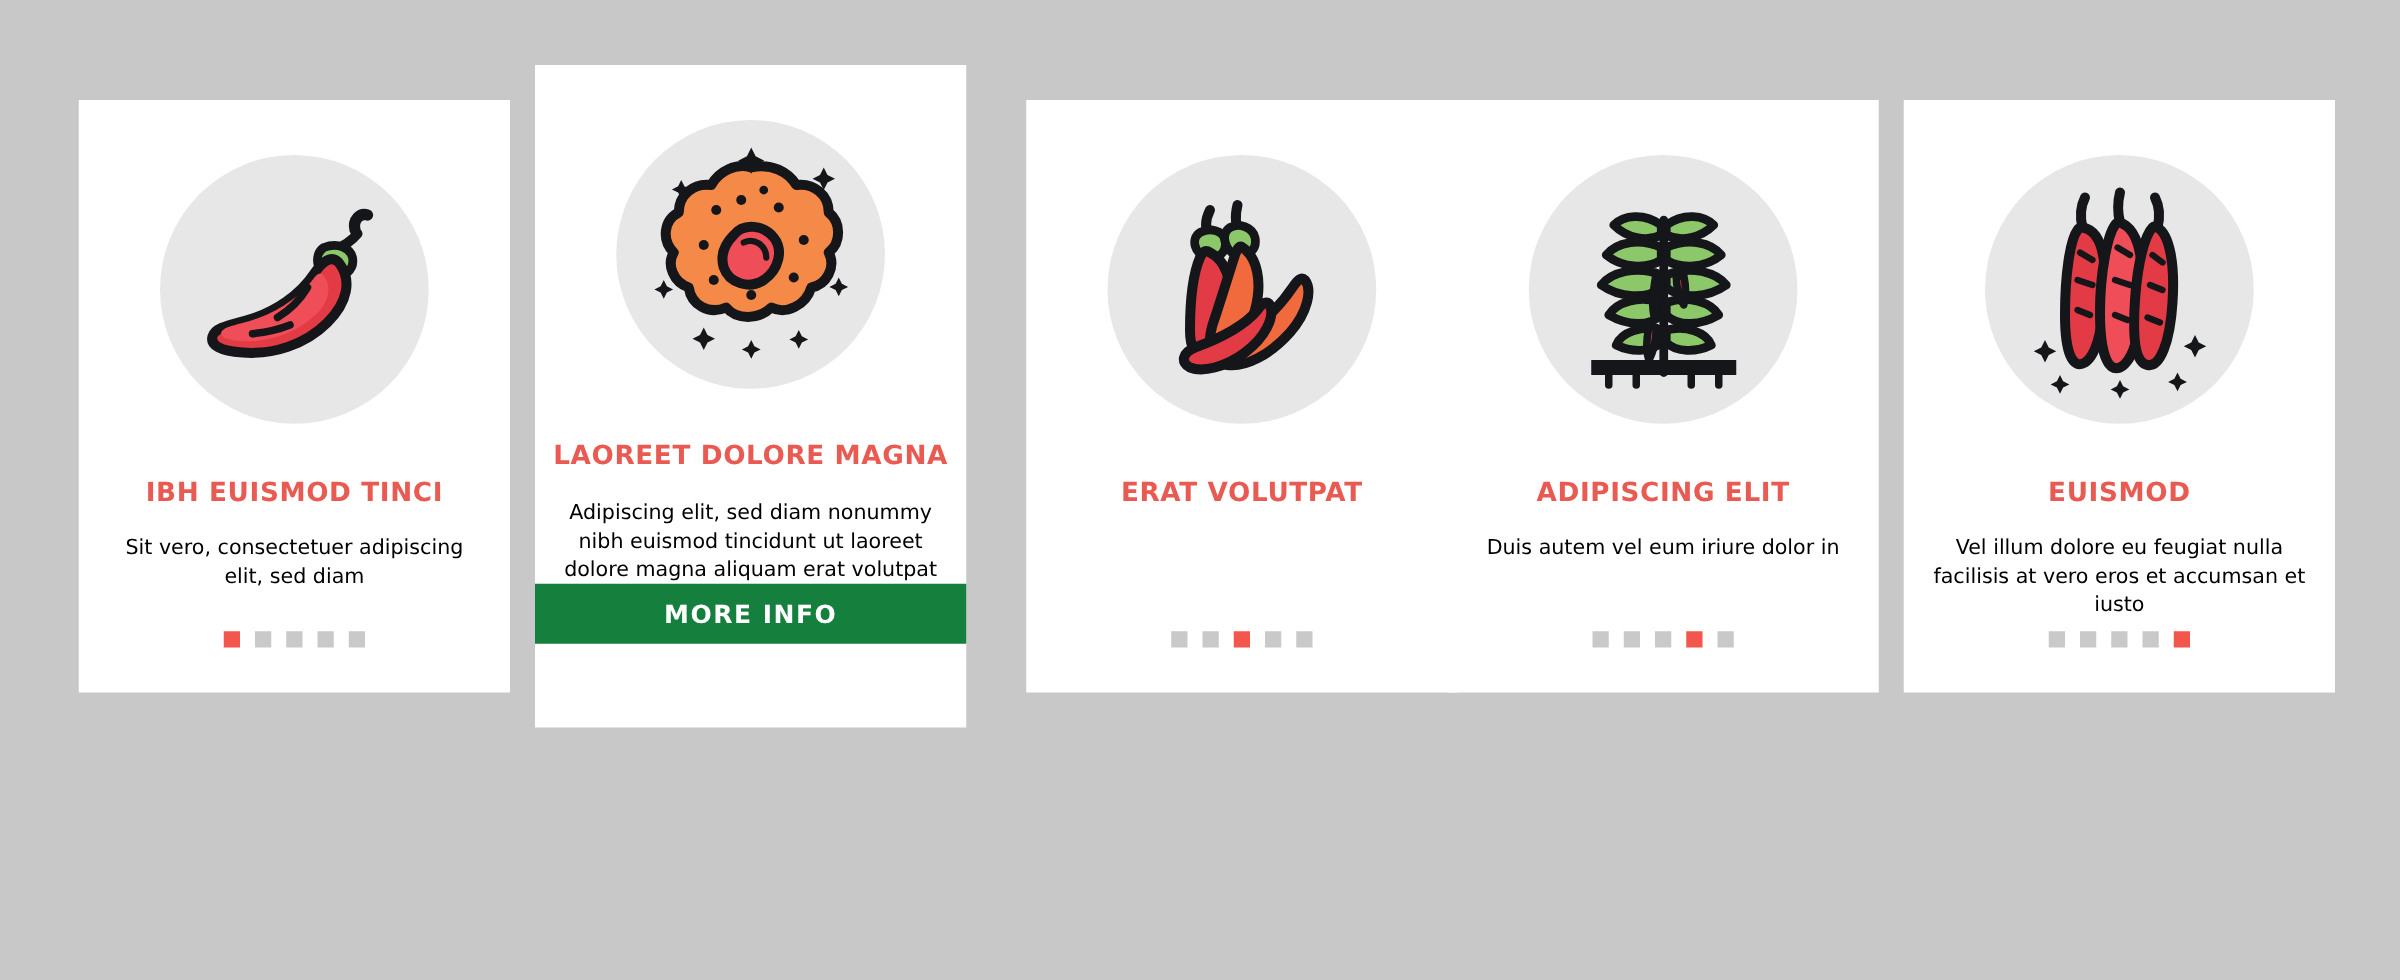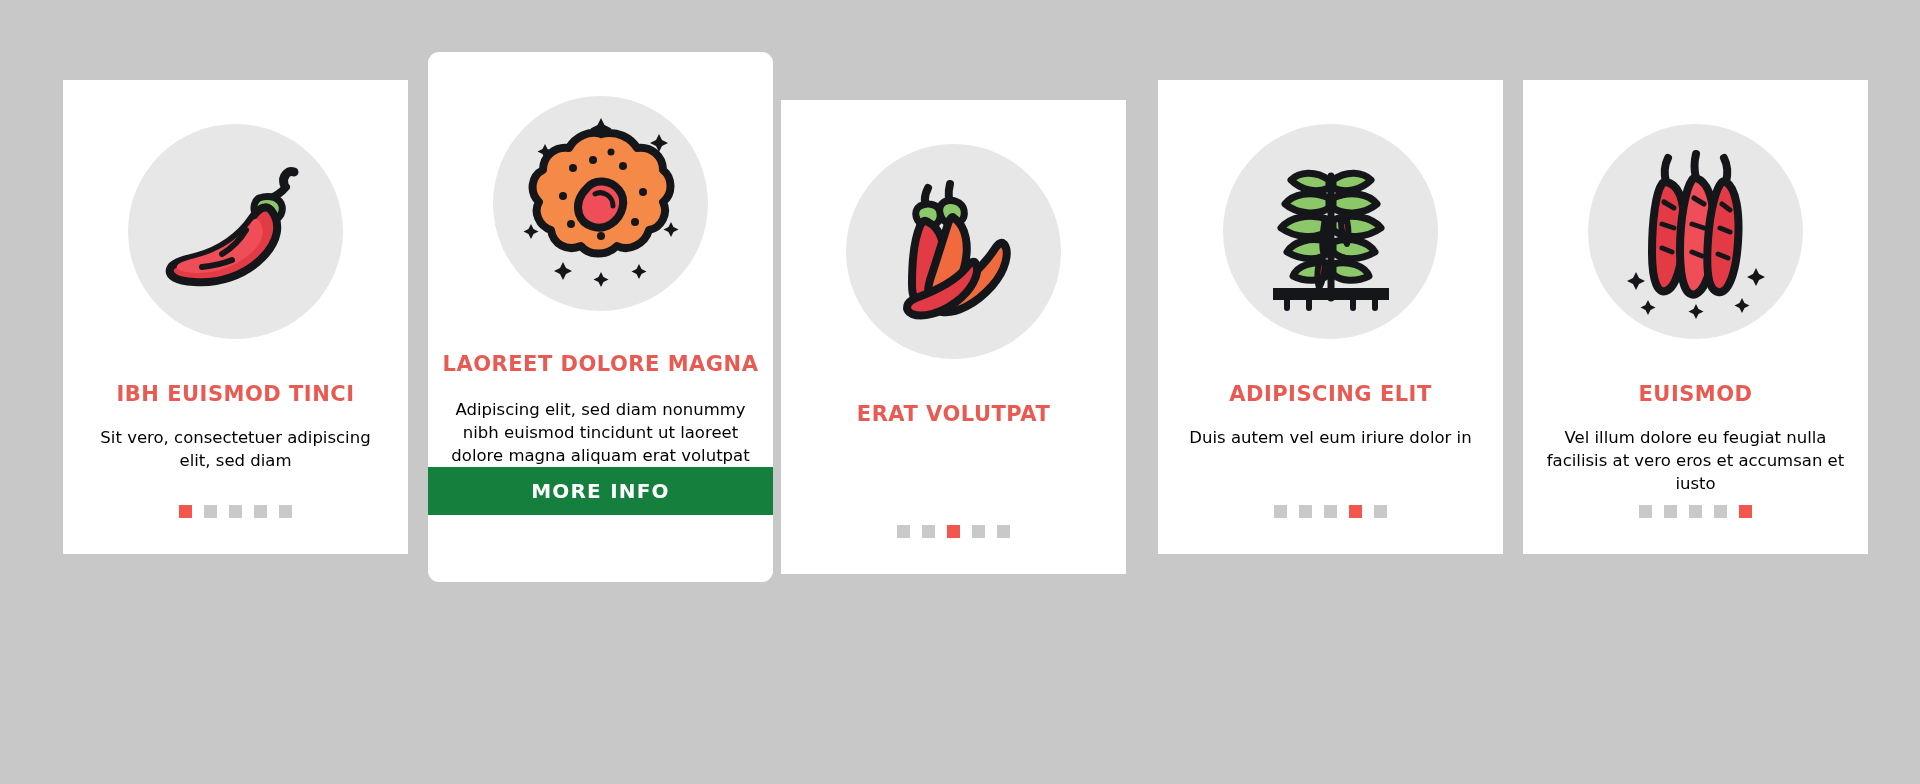--- a/index.html
+++ b/index.html
@@ -16,22 +16,22 @@
     background:#ffffff;
     box-sizing:border-box;
     display:flex;
     flex-direction:column;
     align-items:center;
   }
   .card.standard{top:80px;height:474px;width:345px;}
   .card.featured{top:52px;height:530px;width:345px;}
 
   .card.c1{left:63px;}
-  .card.c2{left:428px;border-radius:11px;}
-  .card.c3{left:781px;margin-top:20px;}
+  .card.c2{left:428px;}
+  .card.c3{left:821px;}
   .card.c4{left:1158px;}
   .card.c5{left:1523px;}
 
   
   .illus{
     position:relative;
     width:215px;height:215px;
     border-radius:50%;
     background:#e7e7e7;
     margin-top:44px;

